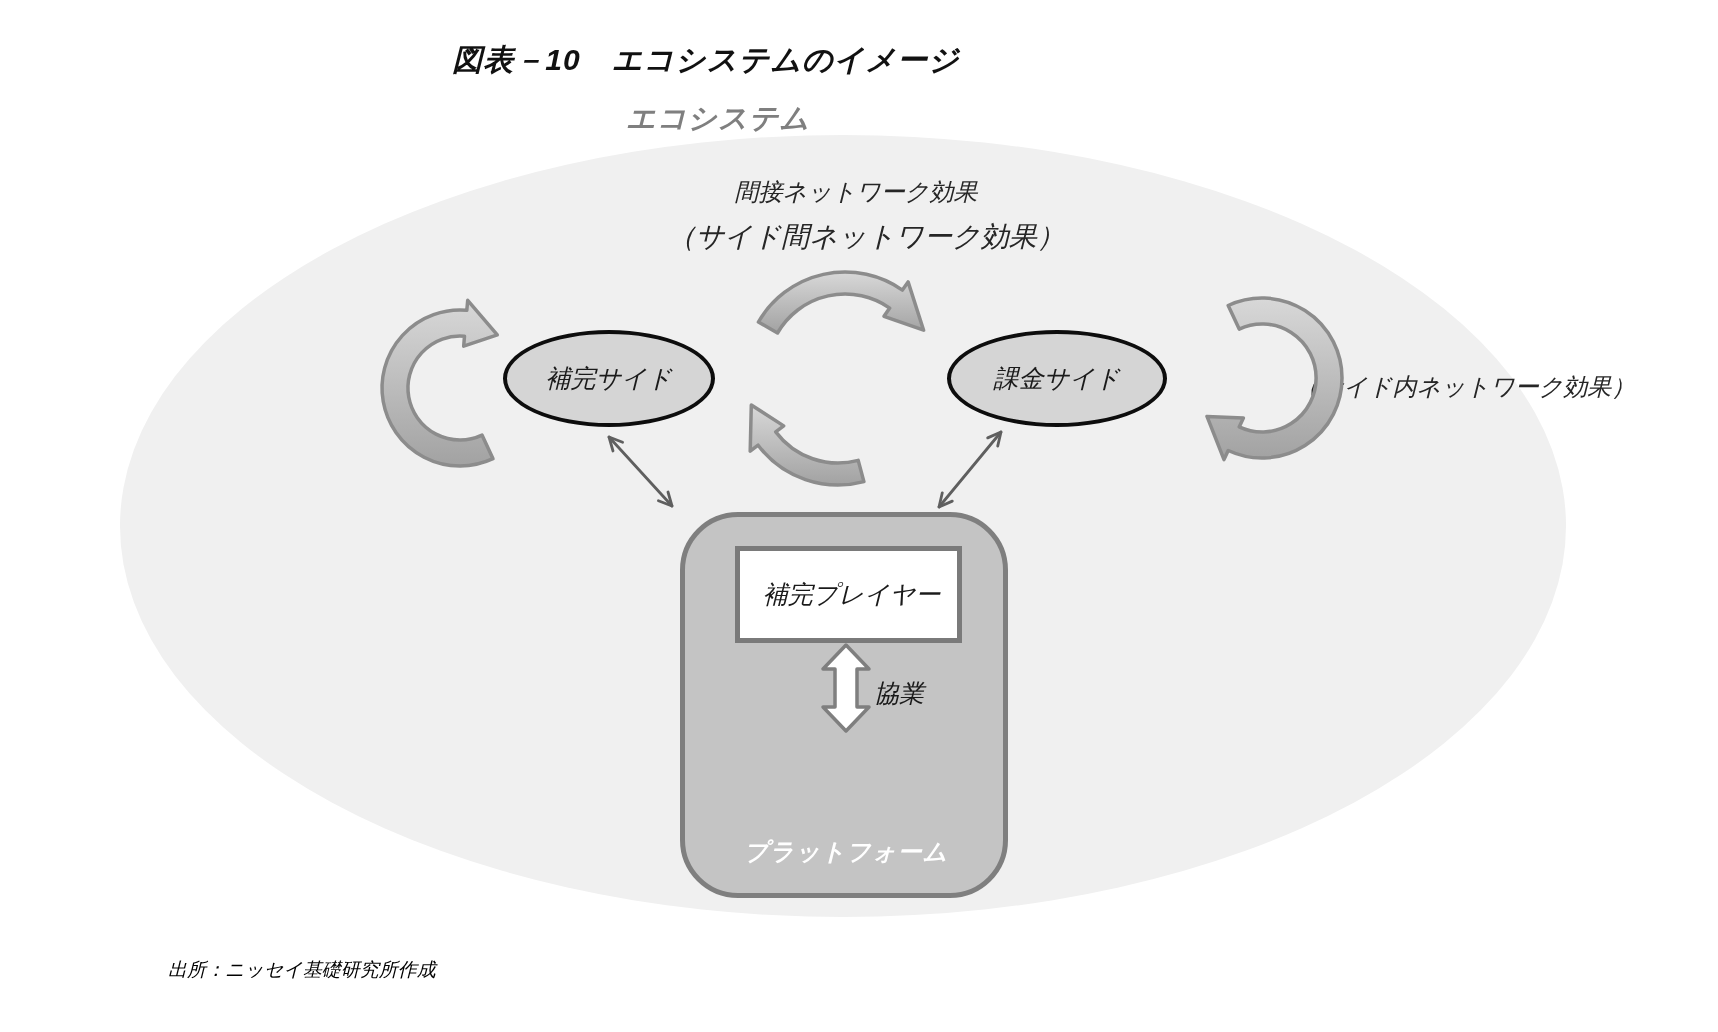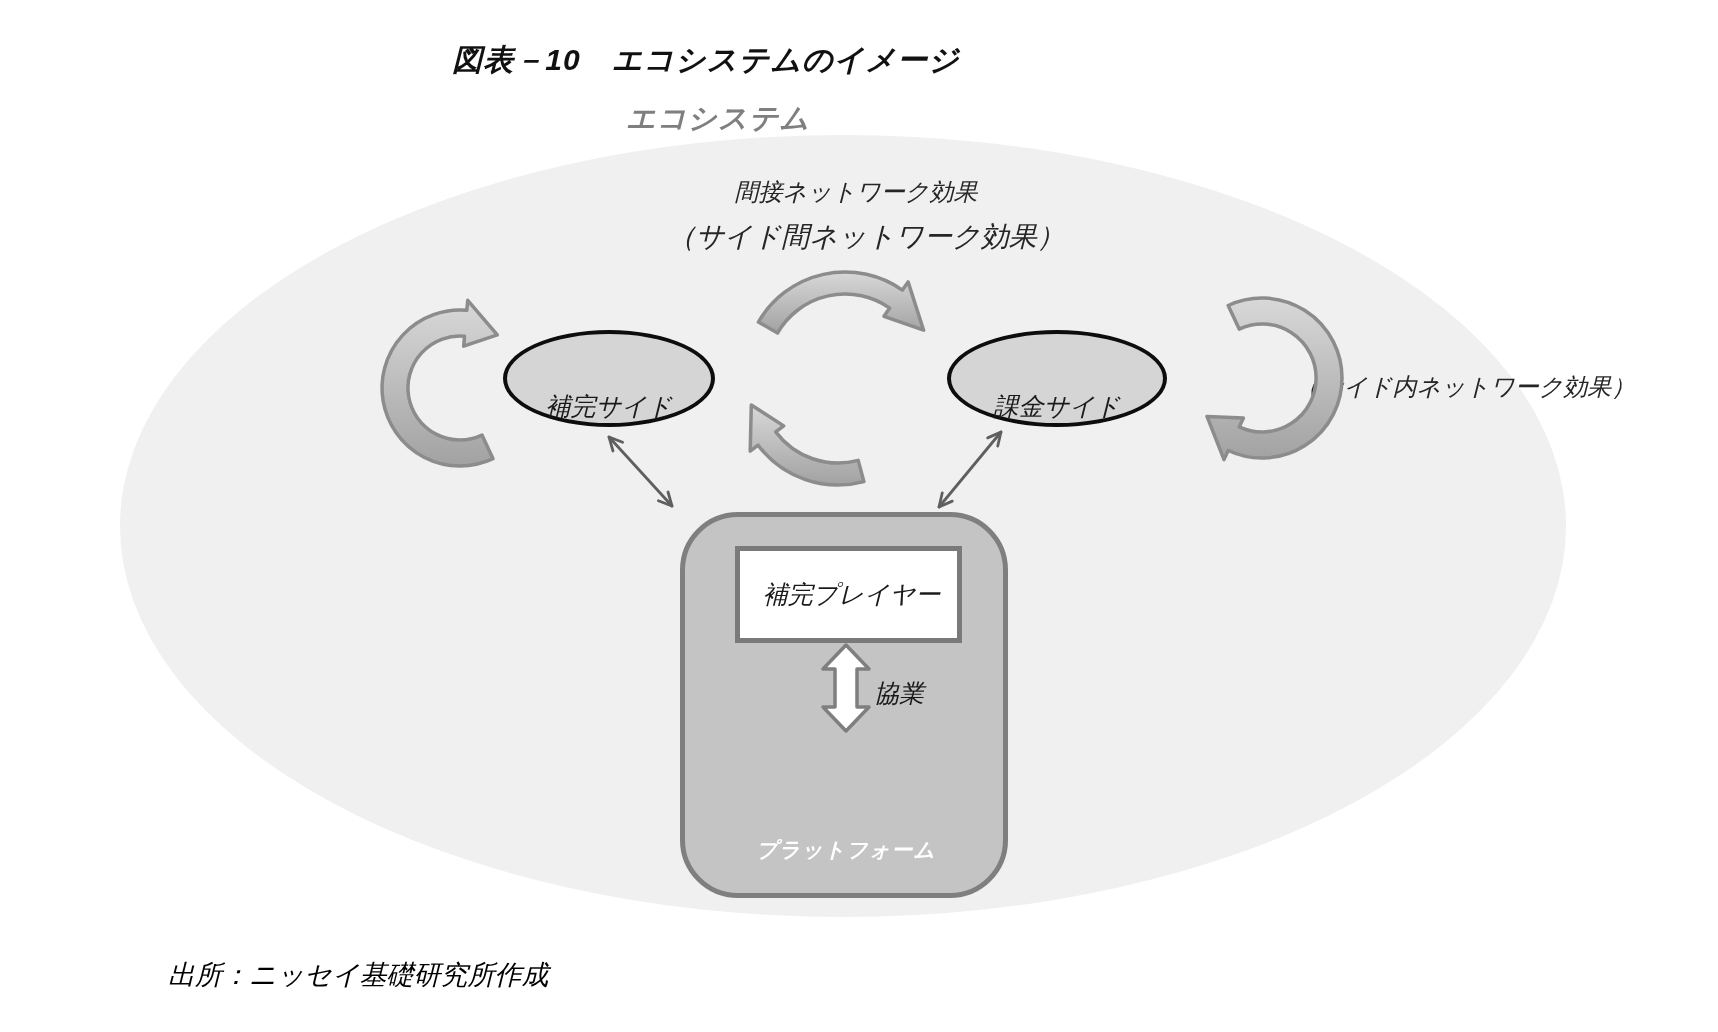--- a/index.html
+++ b/index.html
@@ -27,44 +27,44 @@
     left:718px;top:99px;font-size:29px;font-weight:bold;color:#7f7f7f;
     letter-spacing:1px;
   }
   .indirect1{left:856px;top:176px;font-size:24px;color:#262626;}
   .indirect2{left:858px;top:218px;font-size:28px;color:#262626;margin-left:8px;}
   .direct1{left:1460px;top:329px;font-size:24px;color:#262626;}
   .direct2{left:1465px;top:371px;font-size:24px;color:#262626;}
 
   .side-ellipse{
     background:#d5d5d5;border:4px solid #0d0d0d;border-radius:50%;
-    display:flex;align-items:flex-end;justify-content:center;
+    display:flex;align-items:center;justify-content:center;
     font-size:25px;color:#1a1a1a;box-sizing:border-box;
   }
   .side-left{left:503px;top:330px;width:212px;height:97px;}
   .side-right{left:947px;top:330px;width:220px;height:97px;}
 
   .platform{
     left:680px;top:512px;width:328px;height:386px;
     background:#c4c4c4;border:5px solid #7f7f7f;border-radius:58px;
     box-sizing:border-box;
   }
   .inner-box{
     background:#ffffff;border:5px solid #7a7a7a;box-sizing:border-box;
     display:flex;align-items:center;justify-content:center;
     font-size:25px;color:#1a1a1a;
   }
   .box-top{left:735px;top:546px;width:227px;height:97px;padding-left:6px;}
   .box-bottom{left:735px;top:727px;width:227px;height:97px;}
   .collab-label{left:874px;top:677px;font-size:25px;color:#1a1a1a;white-space:nowrap;}
   .platform-label{
-    left:846px;top:836px;font-size:21px;font-weight:bold;color:#ffffff;
+    left:846px;top:836px;font-size:24px;font-weight:bold;color:#ffffff;
     letter-spacing:1px;
   }
-  .source-note{left:168px;top:957px;font-size:27px;font-weight:500;color:#000000;white-space:nowrap;}
+  .source-note{left:168px;top:957px;font-size:19px;font-weight:500;color:#000000;white-space:nowrap;}
 
   svg.overlay{position:absolute;left:0;top:0;pointer-events:none;}
 </style>
 </head>
 <body>
 
 <div class="canvas">
 
   <div class="abs ctr fig-title">図表－10　エコシステムのイメージ</div>
 

